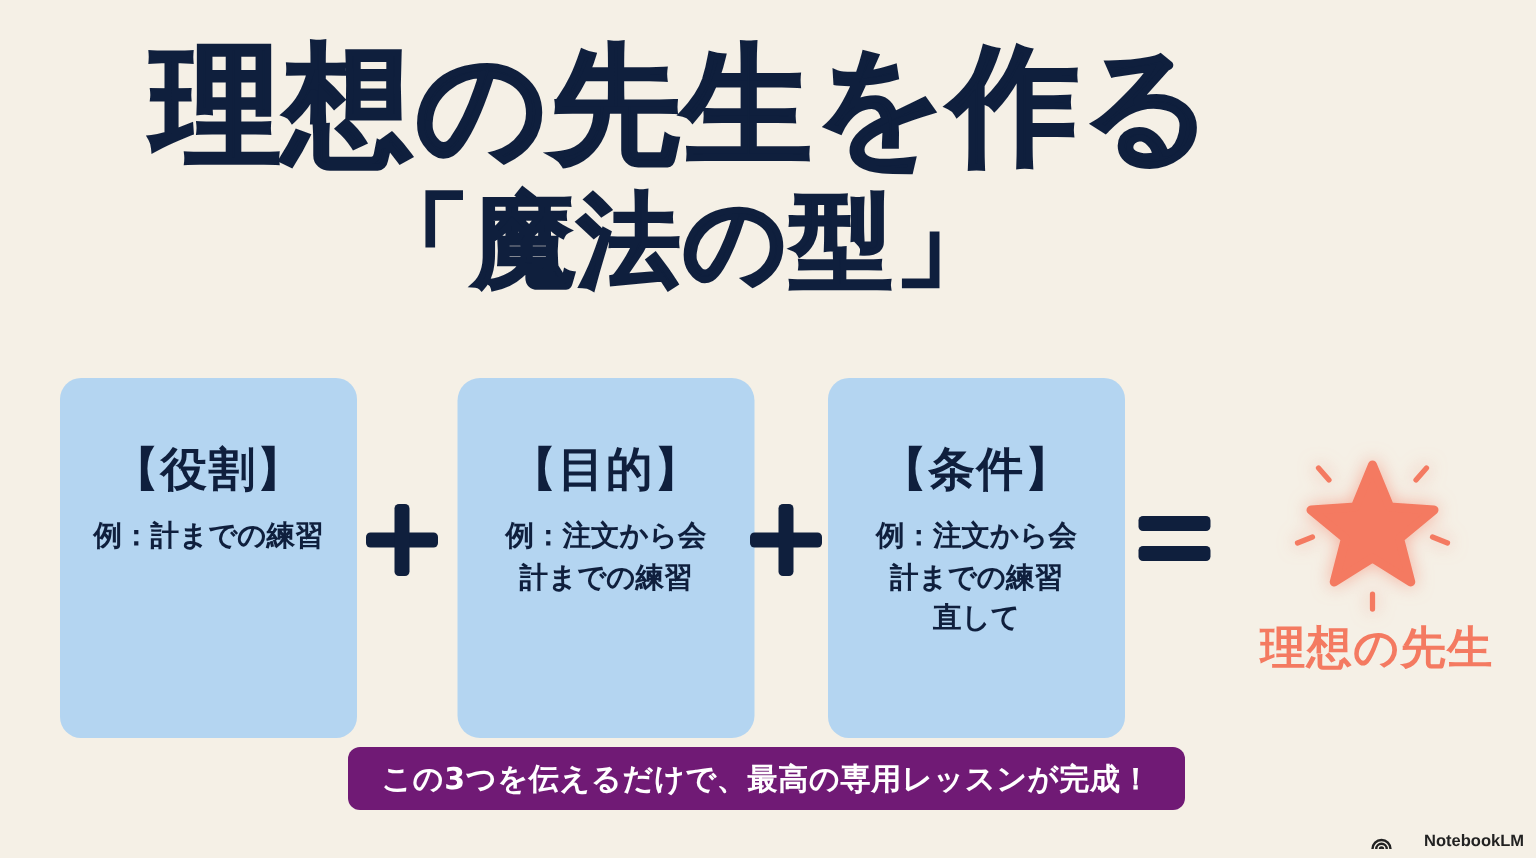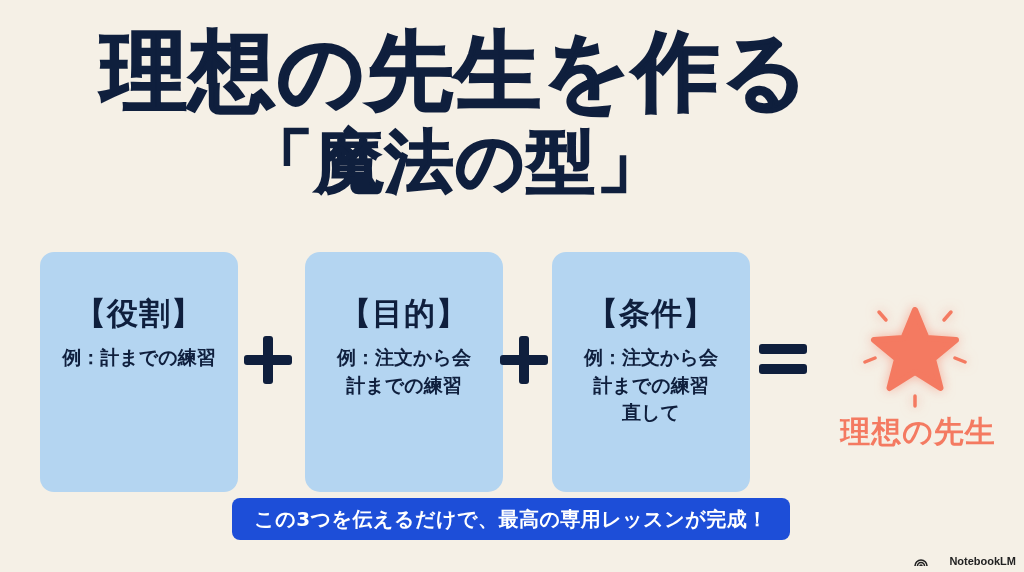--- a/index.html
+++ b/index.html
@@ -131,21 +131,21 @@
       font-weight: bold;
       color: #f47a61;
       letter-spacing: 1px;
     }
     .banner {
       position: absolute;
       left: 232px;
       top: 498px;
       width: 558px;
       height: 42px;
-      background: #1d4ed8;
+      background: #701a75;
       border-radius: 8px;
       color: #ffffff;
       font-size: 20px;
       font-weight: bold;
       text-align: center;
       line-height: 42px;
       letter-spacing: 0.5px;
     }
     .brand {
       position: absolute;

